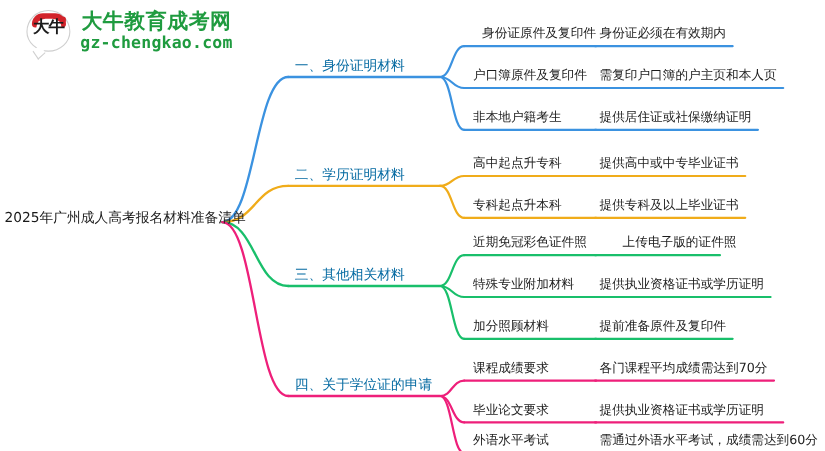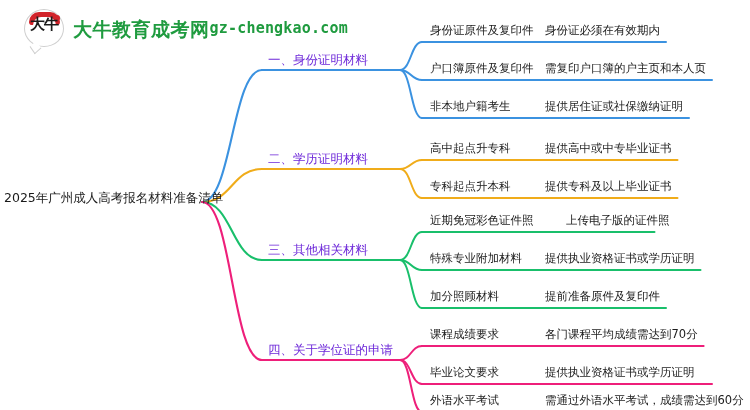--- a/index.html
+++ b/index.html
@@ -38,21 +38,21 @@
   #logo-mark .dot{
     position:absolute; right:4px; top:6px; width:6px; height:6px;
     background:#d2232a; border-radius:50%;
   }
   #logo-mark .mk{
     position:absolute; left:0; top:8px; width:40px; text-align:center;
     font-family:"DejaVu Sans","Liberation Sans",sans-serif;
     font-size:15px; font-weight:700; color:#1b1b1b; letter-spacing:-1px;
     line-height:1;
   }
-  #logo-text{ display:flex; flex-direction:row; justify-content:center;text-align:center; }
+  #logo-text{ display:flex; flex-direction:column; justify-content:center;text-align:center; }
   #logo-title{
     font-family:"DejaVu Sans","Liberation Sans",sans-serif;
     font-size:19px; font-weight:700; color:#1f9b3f; letter-spacing:.5px; line-height:1.08;
   }
   #logo-sub{
     font-family:"DejaVu Sans Mono","Liberation Mono",monospace;
     font-size:15px; font-weight:700; color:#1f9b3f; letter-spacing:.2px; line-height:1.3;
   }
 
   
@@ -64,21 +64,21 @@
     text-align:right;
     font-family:"DejaVu Sans","Liberation Sans",sans-serif;
     font-size:12.5px; color:#1a1a1a; line-height:1.25;
     white-space:nowrap;
   }
 
   
   .l2{
     position:absolute;
     font-family:"DejaVu Sans","Liberation Sans",sans-serif;
-    font-size:12.5px; color:#6d28d9; white-space:nowrap;
+    font-size:12.5px; color:#0369a1; white-space:nowrap;
     line-height:1.2;
   }
 
   
   .cell{
     position:absolute;
     font-family:"DejaVu Sans","Liberation Sans",sans-serif;
     font-size:11.5px; color:#1c1c1c; white-space:nowrap;
     line-height:1.15; padding-bottom:4px;
     border-bottom:1.7px solid #888;
@@ -151,21 +151,21 @@
       <path d="M 541 384 L 712 384" fill="none" stroke="#ee1f7a" stroke-width="2" stroke-linecap="round"></path>
       <path d="M 400 360 C 411 360, 411 412, 422 412" fill="none" stroke="#ee1f7a" stroke-width="2" stroke-linecap="round"></path>
       <path d="M 422 412 L 542 412" fill="none" stroke="#ee1f7a" stroke-width="2" stroke-linecap="round"></path>
       <path d="M 541 412 L 748 412" fill="none" stroke="#ee1f7a" stroke-width="2" stroke-linecap="round"></path>
     </svg>
 
   <div id="root-node">2025年广州成人高考报名材料准备清单</div>
 
   <div id="nodes">
       <div class="l2" style="left: 268px; top: 52px;">一、身份证明材料</div>
-      <div class="cell l3 c-blue" style="left: 430px; top: 24px; width: 120px; border-bottom: none;">身份证原件及复印件</div>
+      <div class="cell l3 c-blue" style="left: 430px; top: 24px; width: 120px; border-bottom: none; text-align: center;">身份证原件及复印件</div>
       <div class="cell l4 c-blue" style="left: 545px; top: 24px; border-bottom: none;">身份证必须在有效期内</div>
       <div class="cell l3 c-blue" style="left: 430px; top: 62px; width: 120px; border-bottom: none;">户口簿原件及复印件</div>
       <div class="cell l4 c-blue" style="left: 545px; top: 62px; border-bottom: none;">需复印户口簿的户主页和本人页</div>
       <div class="cell l3 c-blue" style="left: 430px; top: 100px; width: 120px; border-bottom: none;">非本地户籍考生</div>
       <div class="cell l4 c-blue" style="left: 545px; top: 100px; border-bottom: none;">提供居住证或社保缴纳证明</div>
       <div class="l2" style="left: 268px; top: 151px;">二、学历证明材料</div>
       <div class="cell l3 c-orange" style="left: 430px; top: 142px; width: 120px; border-bottom: none;">高中起点升专科</div>
       <div class="cell l4 c-orange" style="left: 545px; top: 142px; border-bottom: none;">提供高中或中专毕业证书</div>
       <div class="cell l3 c-orange" style="left: 430px; top: 180px; width: 120px; border-bottom: none;">专科起点升本科</div>
       <div class="cell l4 c-orange" style="left: 545px; top: 180px; border-bottom: none;">提供专科及以上毕业证书</div>

